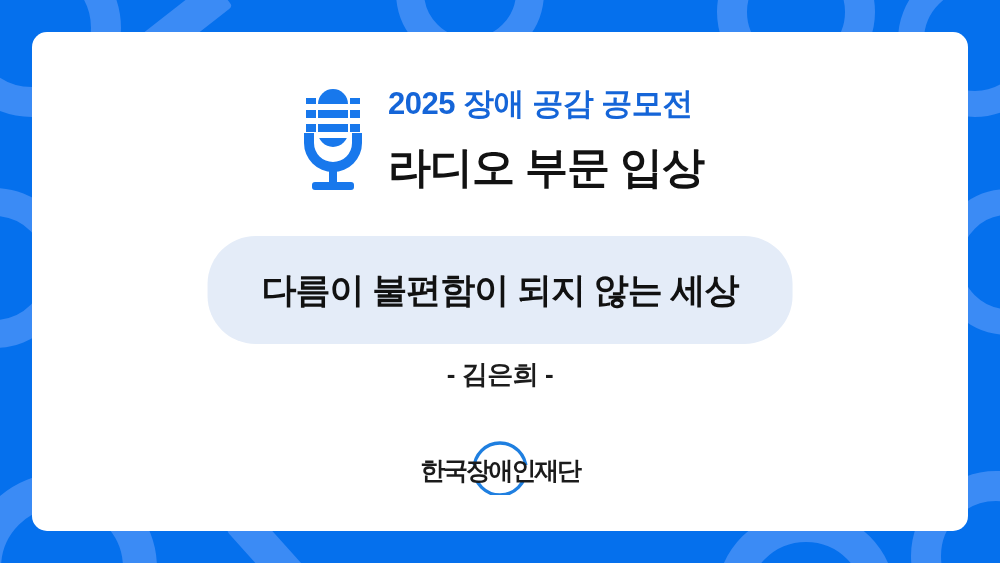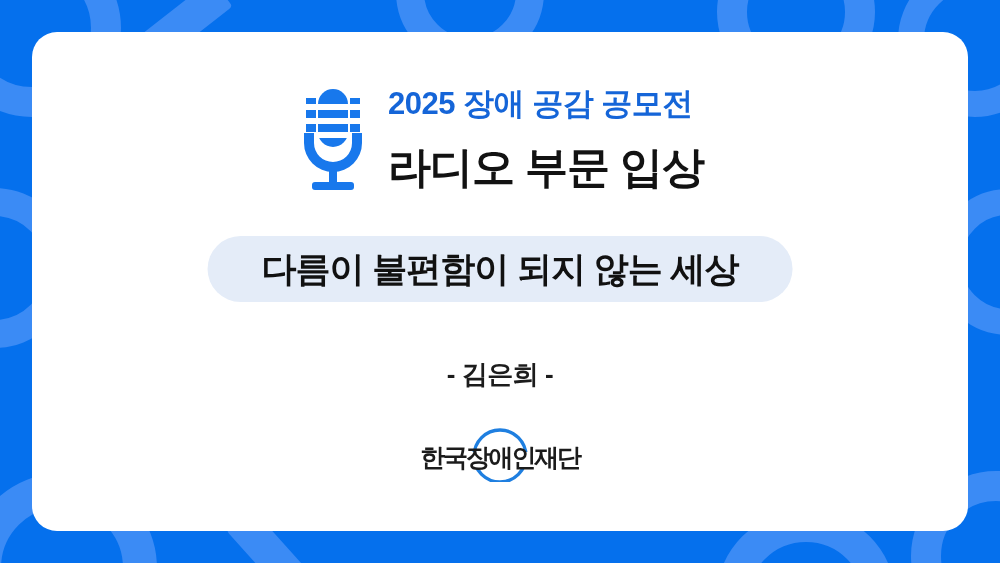--- a/index.html
+++ b/index.html
@@ -35,21 +35,21 @@
   }
 
   
   .card {
     position: absolute;
     left: 32px;
     top: 32px;
     width: 936px;
     height: 499px;
     background: #ffffff;
-    border-radius: 25px;
+    border-radius: 15px;
     z-index: 2;
     display: flex;
     flex-direction: column;
     align-items: center;
   }
 
   
   .header-row {
     position: absolute;
     left: 0;
@@ -98,21 +98,21 @@
     margin-top: 18px;
   }
 
   
   .title-pill {
     position: absolute;
     left: 50%;
     transform: translateX(-50%);
     top: 204px;
     min-width: 576px;
-    padding: 12px 54px;
+    padding: 33px 54px;
     box-sizing: border-box;
     background: #e4ecf8;
     border-radius: 48px;
     text-align: left;
   }
   .title-pill-text {
     font-size: 35px;
     font-weight: bold;
     color: #111111;
     letter-spacing: -1px;
@@ -131,21 +131,21 @@
     font-weight: bold;
     color: #1c1c1c;
     letter-spacing: -0.5px;
   }
 
   
   .footer-logo {
     position: absolute;
     left: 50%;
     transform: translateX(-50%);
-    top: 392px;
+    top: 405px;
     width: 190px;
     height: 58px;
   }
   .footer-logo svg {
     display: block;
     width: 190px;
     height: 58px;
   }
   .logo-wordmark {
     font-size: 25px;

